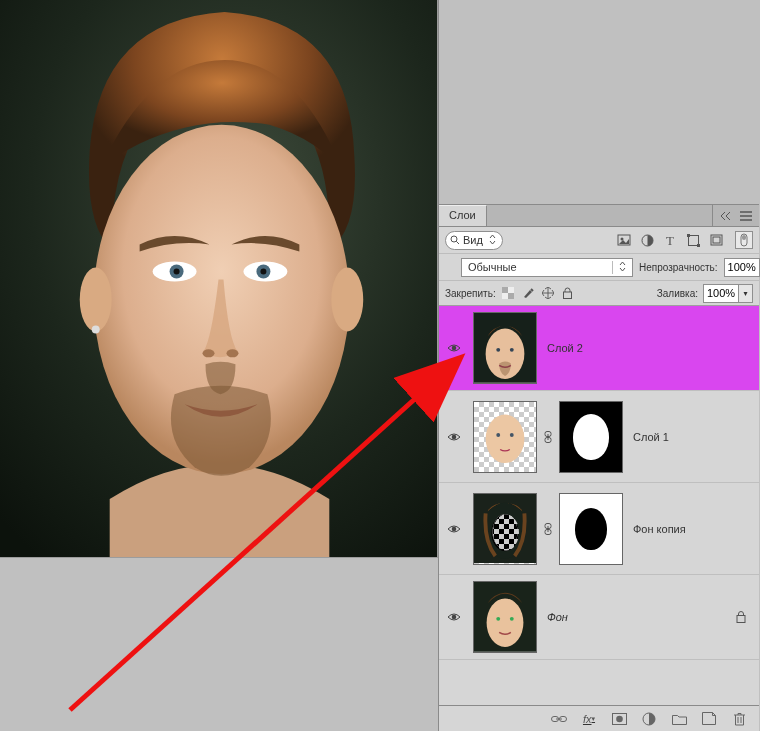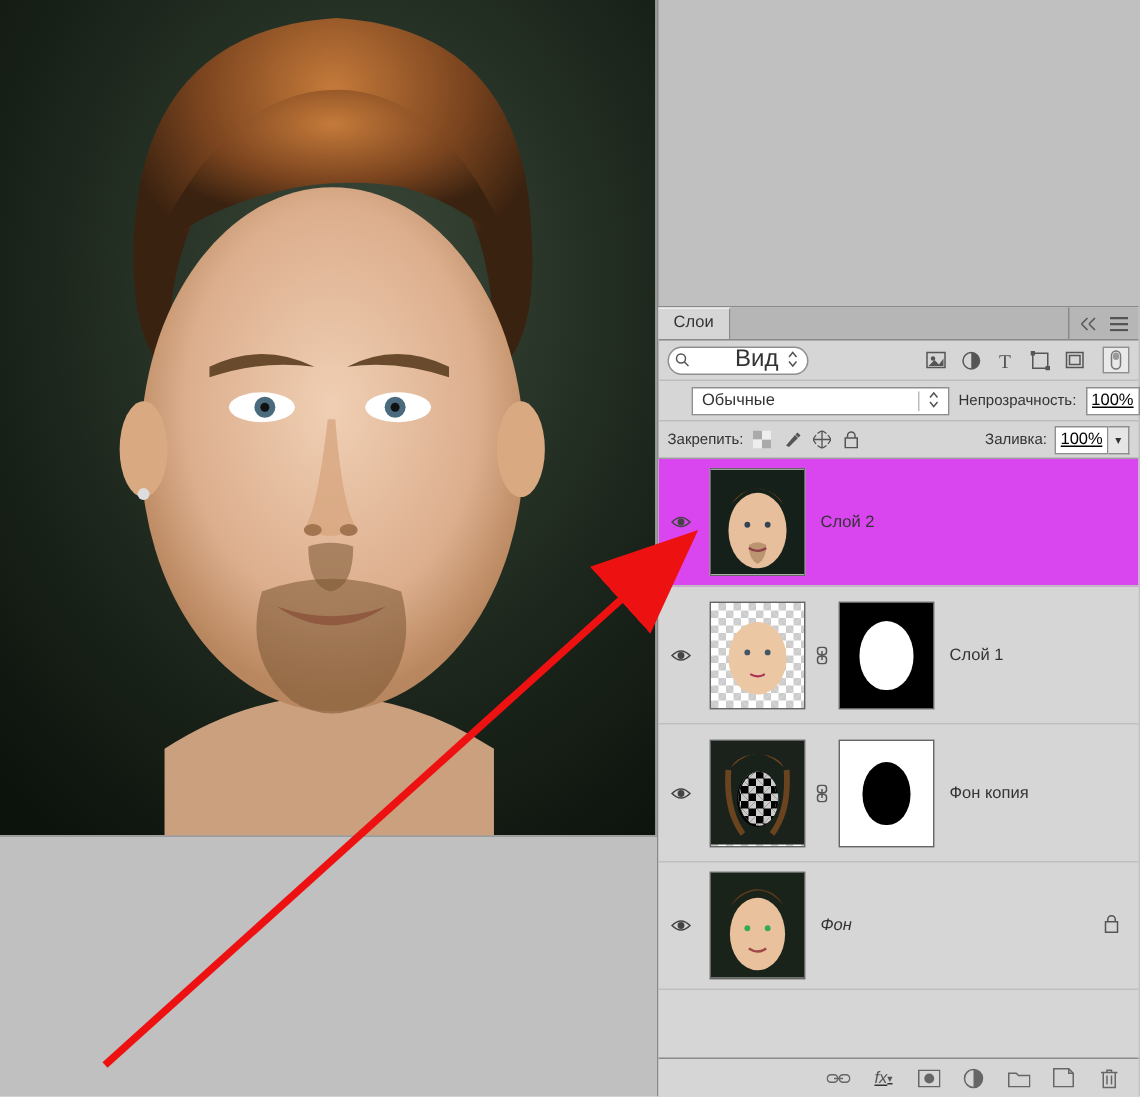--- a/index.html
+++ b/index.html
@@ -17,31 +17,31 @@
   .panel { position: absolute; left: 438px; top: 204px; width: 321px; height: 527px; background: #d6d6d6; border-left: 1px solid #8a8a8a; border-top: 1px solid #8a8a8a; display:flex; flex-direction:column; }
   .panel-tabbar { display:flex; align-items:stretch; height:22px; background:#c4c4c4; border-bottom:1px solid #8a8a8a; }
   .panel-tab { padding:3px 10px 0 10px; background:#d6d6d6; border-right:1px solid #8a8a8a; border-top:1px solid #eee; font-size:11px; }
   .panel-tab-spacer { flex:1; background:#b6b6b6; }
   .panel-tab-menuicons { display:flex; align-items:center; gap:6px; padding:0 6px; background:#b6b6b6; border-left:1px solid #8a8a8a; }
   .icon-sm { width:14px; height:14px; display:inline-flex; align-items:center; justify-content:center; }
 
   .panel-optrow1 { display:flex; align-items:center; height:27px; padding:0 6px; gap:8px; border-bottom:1px solid #bdbdbd; }
   .search-wrap { display:flex; align-items:center; background:#fff; border:1px solid #8f8f8f; border-radius:12px; height:19px; padding:0 6px 0 4px; gap:3px; }
   .search-wrap .mag { width:10px; height:10px; }
-  .search-wrap .txt { font-size:16px;margin-left:27px; }
+  .search-wrap .txt { font-size:11px; }
   .search-wrap .arrow { font-size:9px; margin-left:3px; }
   .btngrp { display:flex; gap:9px; margin-left:auto; margin-right:4px; }
   .square-toggle { width:18px; height:18px; background:#e9e9e9; border:1px solid #8f8f8f; display:flex; align-items:center; justify-content:center; }
 
   .panel-optrow2 { display:flex; align-items:center; height:27px; padding:0 22px; gap:6px; border-bottom:1px solid #bdbdbd; }
   .select-blend { flex:0 0 172px; height:19px; background:#fff; border:1px solid #8f8f8f; display:flex; align-items:center; padding:0 6px; justify-content:space-between; }
   .select-blend .arrowbox { width:14px; text-align:center; font-size:9px; border-left:1px solid #bbb; padding-left:5px; }
   .lblsm { font-size:10px; }
   .numbox { display:flex; height:19px; }
-  .numbox input { width:36px; border:1px solid #8f8f8f; background:#fff; padding:0 3px; font-size:11px; height:19px;text-decoration:underline; }
+  .numbox input { width:36px; border:1px solid #8f8f8f; background:#fff; padding:0 3px; font-size:11px; height:19px; }
   .numbox .drop { width:14px; border:1px solid #8f8f8f; border-left:none; background:#e6e6e6; display:flex; align-items:center; justify-content:center; font-size:8px; }
 
   .panel-optrow3 { display:flex; align-items:center; height:25px; padding:0 6px; gap:5px; border-bottom:1px solid #9f9f9f; }
   .lock-icons { display:flex; gap:6px; }
   .lock-icons .li { width:14px; height:14px; display:flex; align-items:center; justify-content:center; }
 
   
   .layer-list { flex:1; overflow:hidden; background:#d6d6d6; }
   .layer-row { display:flex; align-items:center; min-height:82px; border-bottom:1px solid #bfbfbf; }
   .layer-row.sm { min-height:92px; }

